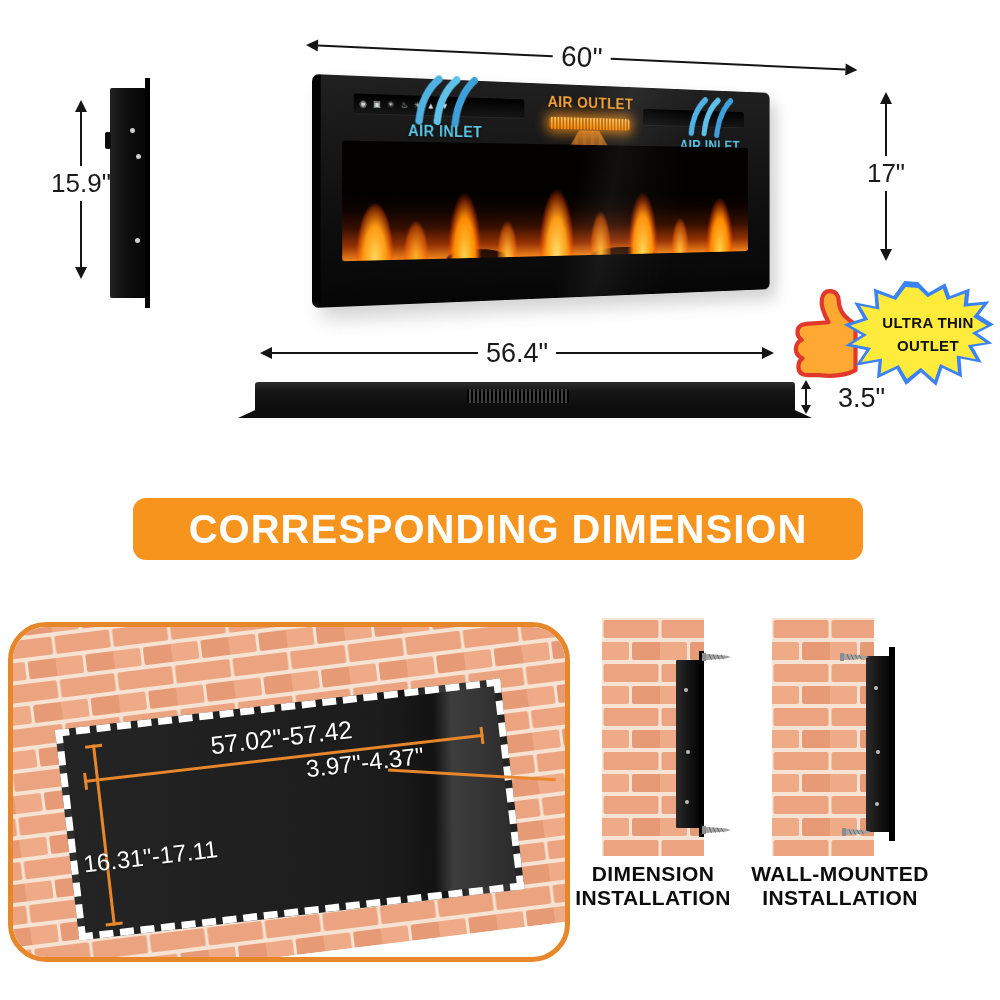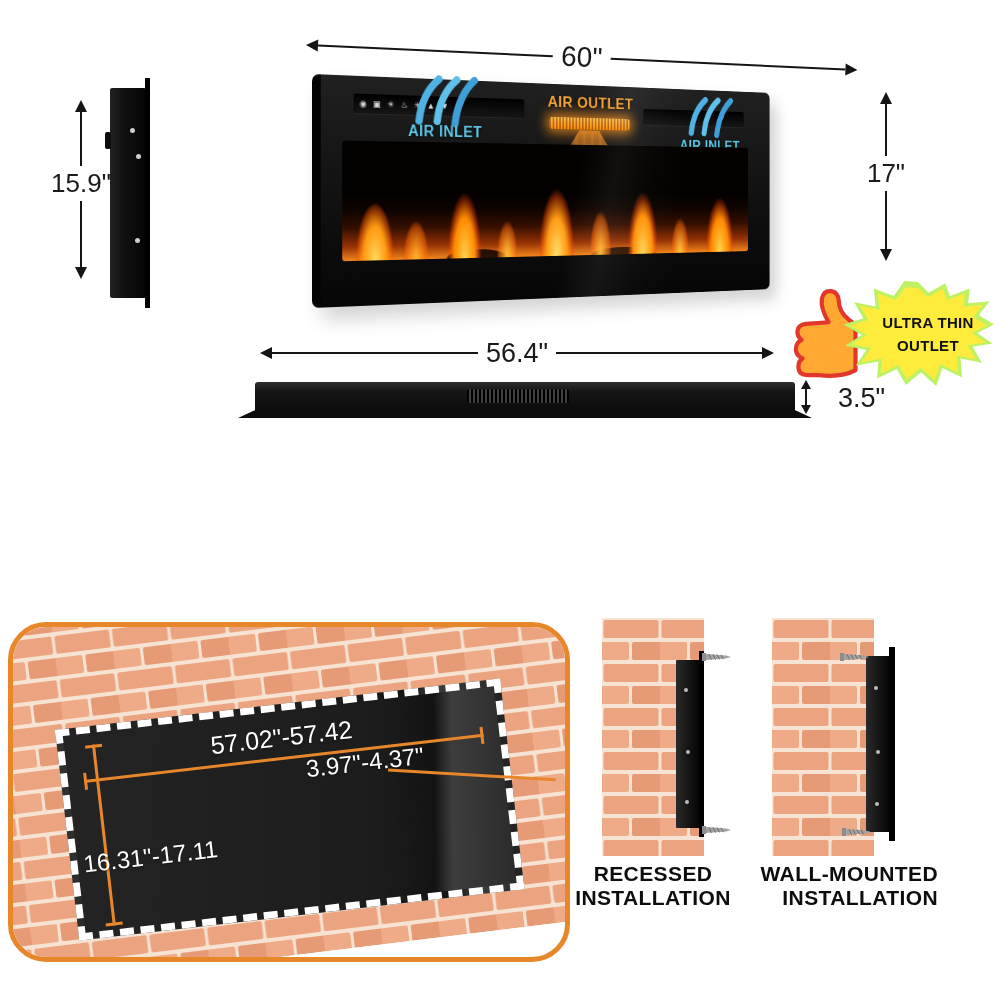--- a/index.html
+++ b/index.html
@@ -65,21 +65,21 @@
 
   
   .profile-bar{left:255px;top:382px;width:540px;height:31px;border-radius:3px;
     background:linear-gradient(180deg,#2e2e2e 0%,#161616 30%,#0a0a0a 100%);}
   .profile-vent{position:absolute;left:212px;top:7px;width:102px;height:14px;border-radius:2px;
     background:repeating-linear-gradient(90deg,#000 0 2px,#404040 2px 4px);}
   .profile-flange{left:238px;top:410px;width:574px;height:8px;background:#0d0d0d;
     clip-path:polygon(0 100%,3% 0,97% 0,100% 100%);}
 
   
-  .star-outer{left:842px;top:280px;width:152px;height:106px;background:#bef264;
+  .star-outer{left:842px;top:280px;width:152px;height:106px;background:#3b82f6;
     clip-path:polygon(50% 2%,57% 12%,68% 3%,71% 15%,84% 8%,83% 22%,97% 20%,90% 33%,100% 42%,89% 50%,99% 60%,86% 63%,92% 78%,78% 74%,79% 92%,66% 83%,62% 100%,52% 87%,42% 99%,36% 84%,23% 93%,24% 77%,9% 81%,16% 66%,2% 62%,13% 52%,1% 42%,14% 36%,8% 21%,22% 25%,21% 8%,34% 15%,41% 1%);}
   .star-inner{position:absolute;left:7px;top:6px;right:7px;bottom:6px;background:#FFEB3B;
     clip-path:polygon(50% 2%,57% 12%,68% 3%,71% 15%,84% 8%,83% 22%,97% 20%,90% 33%,100% 42%,89% 50%,99% 60%,86% 63%,92% 78%,78% 74%,79% 92%,66% 83%,62% 100%,52% 87%,42% 99%,36% 84%,23% 93%,24% 77%,9% 81%,16% 66%,2% 62%,13% 52%,1% 42%,14% 36%,8% 21%,22% 25%,21% 8%,34% 15%,41% 1%);}
   .star-text{position:absolute;left:22px;right:2px;top:32px;text-align:center;color:#111;font-weight:bold;font-size:15px;line-height:1.5;letter-spacing:.3px;}
   .thumb{left:790px;top:282px;width:84px;height:104px;}
 
   
   .banner{left:133px;top:498px;width:730px;height:62px;background:#F6941E;border-radius:13px;
     display:flex;align-items:center;justify-content:center;}
   .banner-text{color:#fff;font-weight:bold;font-size:40px;letter-spacing:1px;white-space:nowrap;}
@@ -212,20 +212,23 @@
   </div>
   <div class="abs profile-flange"></div>
 
   <div class="dim-v small" style="left:794px;top:380px;width:24px;">
     <div class="tri-u"></div>
     <div class="vline" style="height:16px;"></div>
     <div class="tri-d"></div>
   </div>
   <div class="abs" style="left:838px;top:383px;font-size:27px;color:#1a1a1a;">3.5"</div>
 
+  <div class="abs banner">
+    <div class="banner-text">CORRESPONDING DIMENSION</div>
+  </div>
 
   <div class="abs panel">
     <div class="panel-brick">
       <svg width="760" height="392">
           <rect width="760" height="392" fill="url(#brickP)"></rect>
         </svg>
     </div>
     <div class="opening">
       <div class="cut-line w"></div>
       <div class="cut-line h"></div>
@@ -274,21 +277,21 @@
     <path d="M4,3 L24,4.5 L29,6 L24,7.5 L4,9 Z" fill="#a2a2a2"></path>
     <path d="M7,3.2 l2.5,5.6 M11,3.4 l2.5,5.2 M15,3.6 l2.5,4.8 M19,3.8 l2.5,4.4" stroke="#6e6e6e" stroke-width="1"></path>
   </svg>
   <svg class="screw" style="left:842px;top:826px;" viewBox="0 0 30 12">
     <rect x="0" y="2" width="4" height="8" fill="#8d8d8d"></rect>
     <path d="M4,3 L24,4.5 L29,6 L24,7.5 L4,9 Z" fill="#a2a2a2"></path>
     <path d="M7,3.2 l2.5,5.6 M11,3.4 l2.5,5.2 M15,3.6 l2.5,4.8 M19,3.8 l2.5,4.4" stroke="#6e6e6e" stroke-width="1"></path>
   </svg>
 
   <div class="inst-label" style="left:555px;top:862px;">
-    <div>RECESSED</div>
+    <div>DIMENSION</div>
     <div>INSTALLATION</div>
   </div>
-  <div class="inst-label" style="left:742px;top:862px;text-align:right;">
+  <div class="inst-label" style="left:742px;top:862px;">
     <div>WALL-MOUNTED</div>
     <div>INSTALLATION</div>
   </div>
 
 </div>
 
 </body></html>

